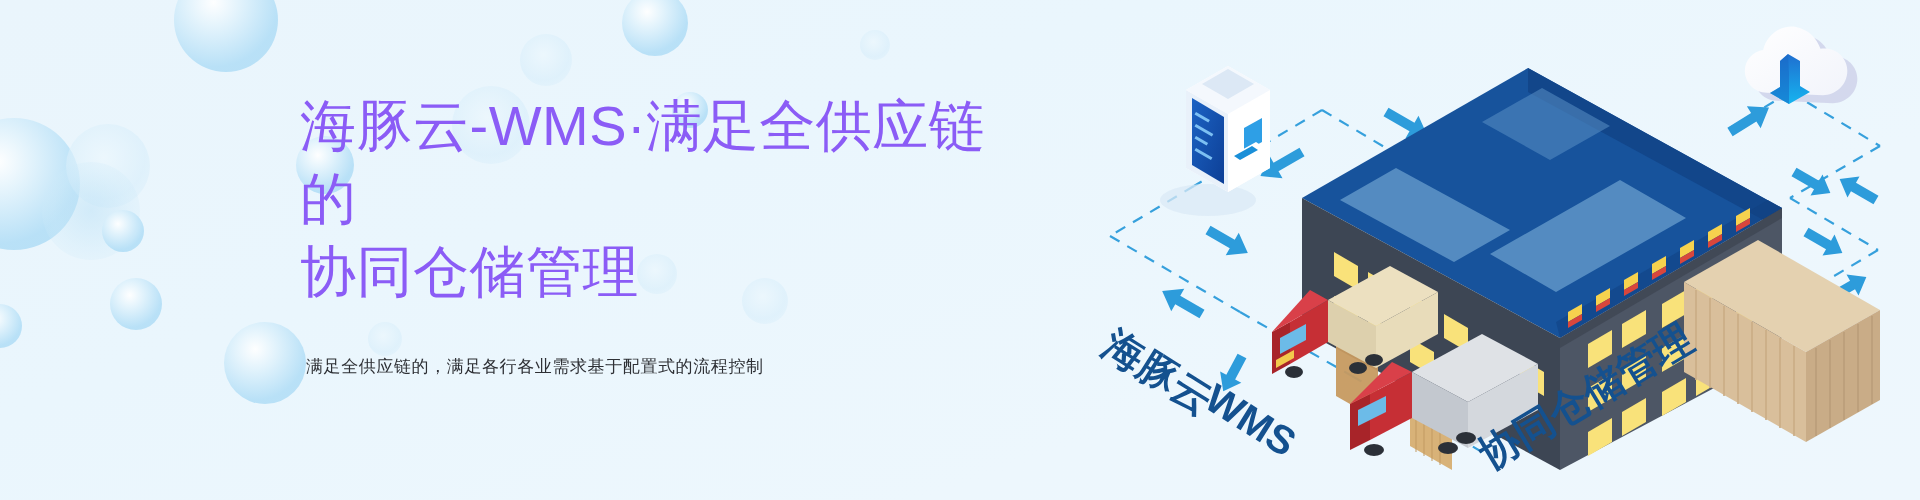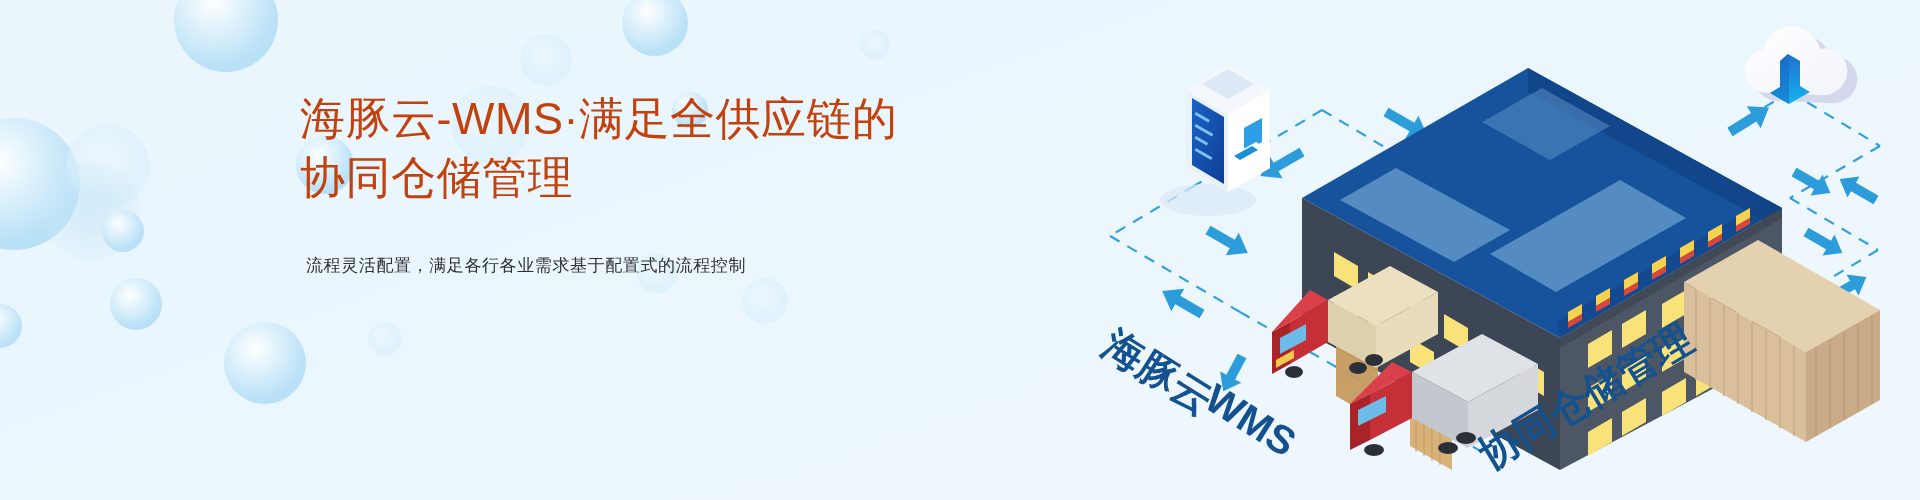--- a/index.html
+++ b/index.html
@@ -30,23 +30,23 @@
   .bubble.faint {
     background: radial-gradient(circle at 45% 40%,
         rgba(236,247,253,0.95) 0%,
         rgba(214,237,250,0.55) 60%,
         rgba(214,237,250,0.15) 100%);
   }
 
   
   .copy { position:absolute; left:300px; top:90px; width:700px; }
   .headline {
-    font-size: 45px;
+    font-size: 56px;
     line-height: 1.30;
-    color: #c2410c;
+    color: #8b5cf6;
     font-weight: 400;
     letter-spacing: 0.5px;
     white-space: pre-line;
   }
   .subline {
     margin-top: 46px;
     margin-left: 6px;
     font-size: 17px;
     line-height: 1.5;
     color: #2e3035;
@@ -78,21 +78,21 @@
       <div class="bubble faint" style="left: 520px; top: 34px; width: 52px; height: 52px;"></div>
       <div class="bubble" style="left: 672px; top: 92px; width: 36px; height: 36px;"></div>
       <div class="bubble faint" style="left: 742px; top: 278px; width: 46px; height: 46px;"></div>
       <div class="bubble faint" style="left: 368px; top: 322px; width: 34px; height: 34px;"></div>
       <div class="bubble faint" style="left: 860px; top: 30px; width: 30px; height: 30px;"></div>
     </div>
 
   <div class="copy">
     <div class="headline" style="white-space: pre-line;">海豚云-WMS·满足全供应链的
 协同仓储管理</div>
-    <div class="subline">流程灵活配置，满足各行各业需求基于配置式的流程控制</div>
+    <div class="subline">满足全供应链的，满足各行各业需求基于配置式的流程控制</div>
   </div>
 
   <div class="art">
     <svg viewBox="0 0 830 500" xmlns="http://www.w3.org/2000/svg">
       <defs>
         <linearGradient id="gRackPanel" x1="0" y1="0" x2="1" y2="1">
           <stop offset="0%" stop-color="#1c63c4"></stop>
           <stop offset="100%" stop-color="#0d3f96"></stop>
         </linearGradient>
         <linearGradient id="gArrowDown" x1="0" y1="0" x2="0" y2="1">

